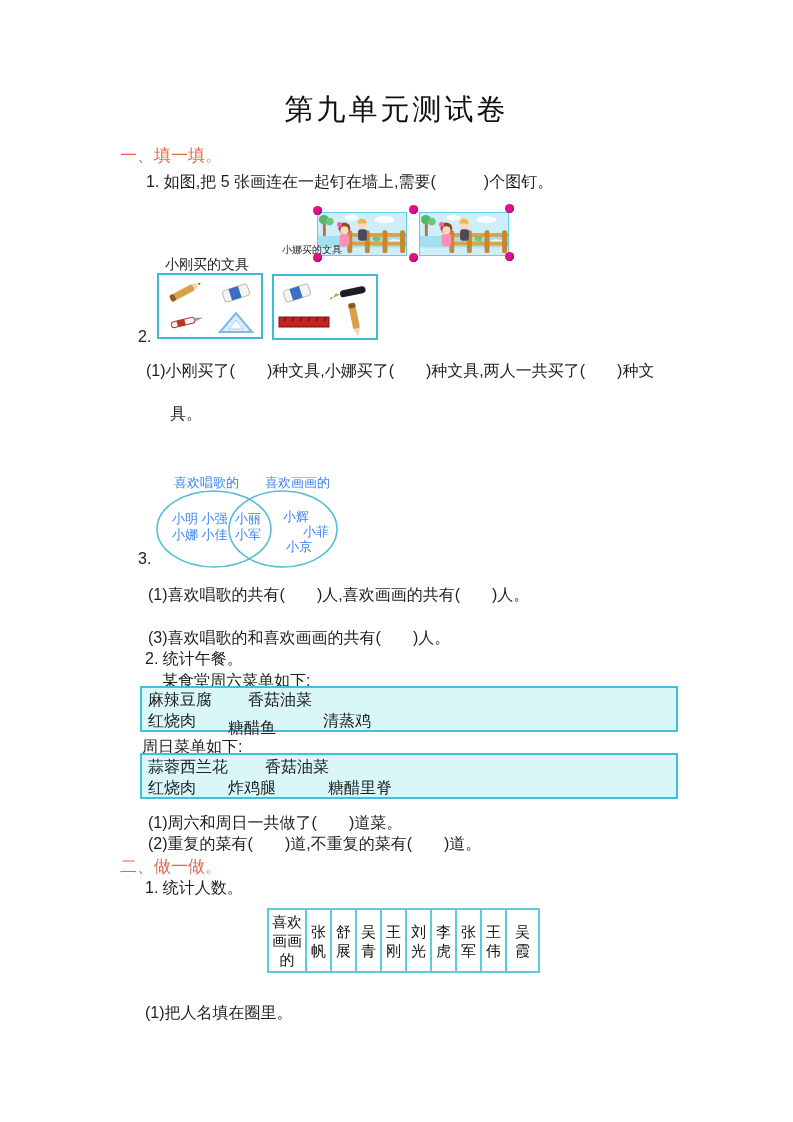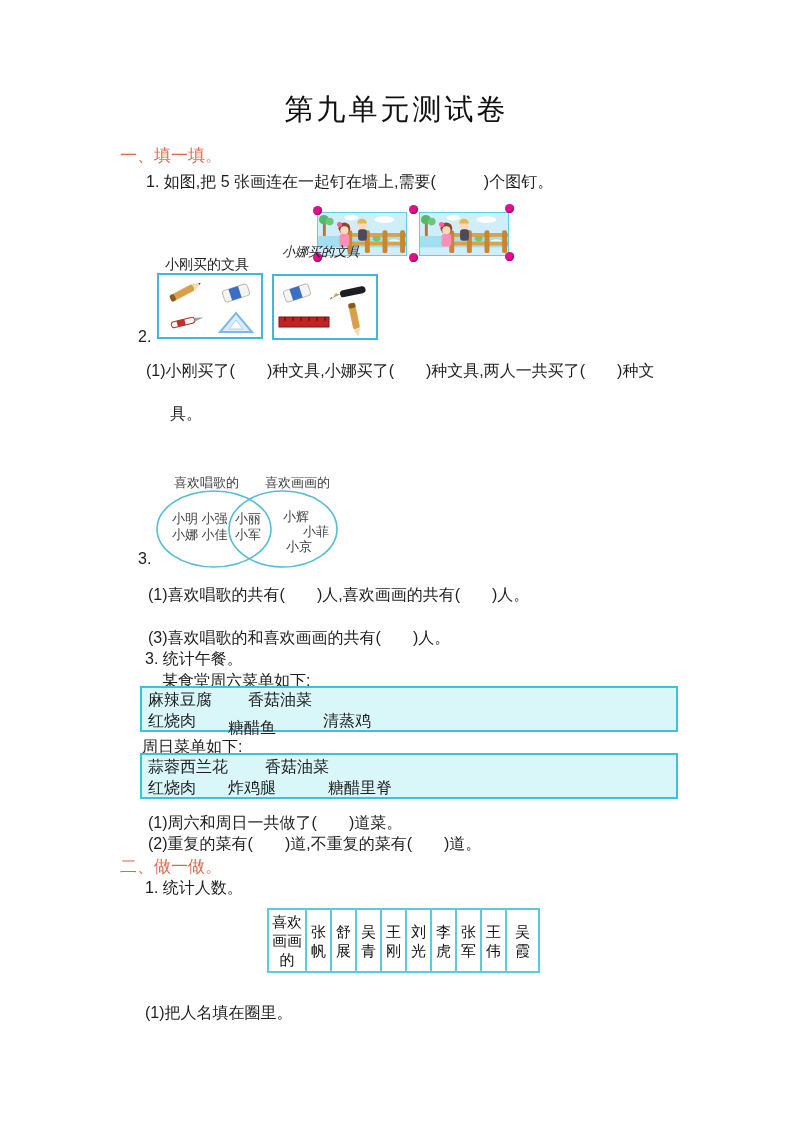--- a/index.html
+++ b/index.html
@@ -11,21 +11,21 @@
   .section-heading{color:#dd6a4f;font-size:17px;}
   .body-line{white-space:nowrap;}
   
   .pic-frame{position:absolute;width:90px;height:44px;border:1px solid #62cfe2;background:#cfeef9;box-sizing:border-box;}
   .pin{position:absolute;width:9px;height:9px;border-radius:50%;background:#e20f8e;box-shadow:inset -1px -1px 1px #a70b68;}
   .scene{width:100%;height:100%;display:block;}
   
   .stat-box{position:absolute;width:106px;height:66px;border:2px solid #3fb9d6;background:#ffffff;box-sizing:border-box;}
   .stat-item{position:absolute;}
   
-  .venn-name{position:absolute;font-size:13px;color:#404040;white-space:nowrap;}
+  .venn-name{position:absolute;font-size:13px;color:#3b82f6;white-space:nowrap;}
   
   .menu-box{position:absolute;width:538px;height:46px;border:2px solid #3ec1da;background:#d9f7f9;box-sizing:border-box;padding:1px 6px;}
   .menu-row{display:flex;line-height:21px;}
   .dish{display:inline-block;}
   .w80{width:80px;} .w95{width:95px;margin-top:7px;} .w100{width:100px;} .w117{width:117px;}
   
   .survey{border-collapse:collapse;}
   .survey td{border:2px solid #5bcbde;text-align:center;vertical-align:middle;
              font-size:15px;line-height:19px;padding:2px 1px;word-break:break-all;
              height:40px;background:#ffffff;color:#111;}
@@ -99,21 +99,21 @@
     </div>
     <div class="pin" style="left:3px;top:6px;"></div>
     <div class="pin" style="left:99px;top:5px;"></div>
     <div class="pin" style="left:195px;top:4px;"></div>
     <div class="pin" style="left:3px;top:53px;"></div>
     <div class="pin" style="left:99px;top:53px;"></div>
     <div class="pin" style="left:195px;top:52px;"></div>
   </div>
 
   <div class="abs" style="left:165px;top:256px;font-size:14px;">小刚买的文具</div>
-  <div class="abs" style="left:282px;top:243px;font-size:13px;font-style:italic;">小娜买的文具</div>
+  <div class="abs" style="left:282px;top:243px;font-size:10px;">小娜买的文具</div>
 
   <div class="stat-box" style="left:157px;top:273px;">
     <svg class="stat-item" style="left:6px;top:4px;" width="40" height="26" viewBox="0 0 40 26">
       <g transform="rotate(-28 20 13)">
         <rect x="4" y="9" width="26" height="7" rx="2" fill="#d9a04a"></rect>
         <rect x="4" y="9" width="5" height="7" rx="2" fill="#8a5a20"></rect>
         <path d="M30 9 l8 3.5 -8 3.5 z" fill="#f2d9b0"></path>
         <path d="M36 11.5 l2 1 -2 1 z" fill="#3a2a18"></path>
       </g>
     </svg>
@@ -185,21 +185,21 @@
     <div class="venn-name" style="left:85px;top:58px;">小军</div>
     <div class="venn-name" style="left:133px;top:40px;">小辉</div>
     <div class="venn-name" style="left:153px;top:55px;">小菲</div>
     <div class="venn-name" style="left:136px;top:70px;">小京</div>
   </div>
 
   <div class="abs" style="left:138px;top:550px;">3.</div>
   <div class="abs body-line" style="left:148px;top:585px;">(1)喜欢唱歌的共有(　　)人,喜欢画画的共有(　　)人。</div>
   <div class="abs body-line" style="left:148px;top:628px;">(3)喜欢唱歌的和喜欢画画的共有(　　)人。</div>
 
-  <div class="abs body-line" style="left:145px;top:649px;">3. 统计午餐。</div>
+  <div class="abs body-line" style="left:145px;top:649px;">2. 统计午餐。</div>
   <div class="abs body-line" style="left:162px;top:671px;">某食堂周六菜单如下:</div>
 
   <div class="menu-box" style="left:140px;top:686px;">
     <div class="menu-row">
       <span class="dish w100">麻辣豆腐</span>
       <span class="dish">香菇油菜</span>
     </div>
     <div class="menu-row">
       <span class="dish w80">红烧肉</span>
       <span class="dish w95">糖醋鱼</span>

